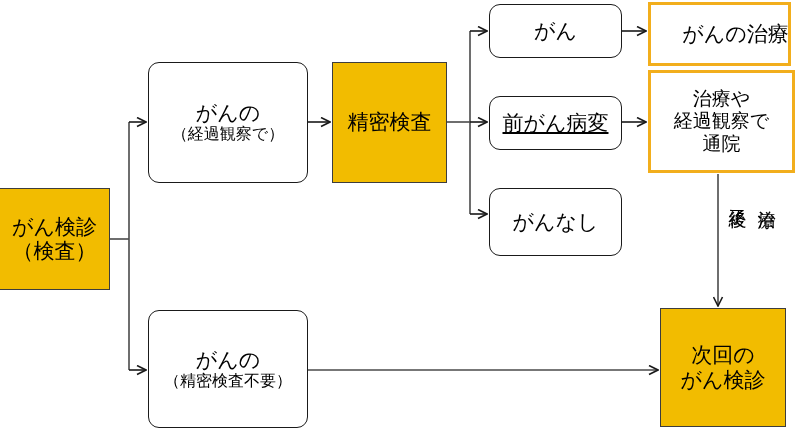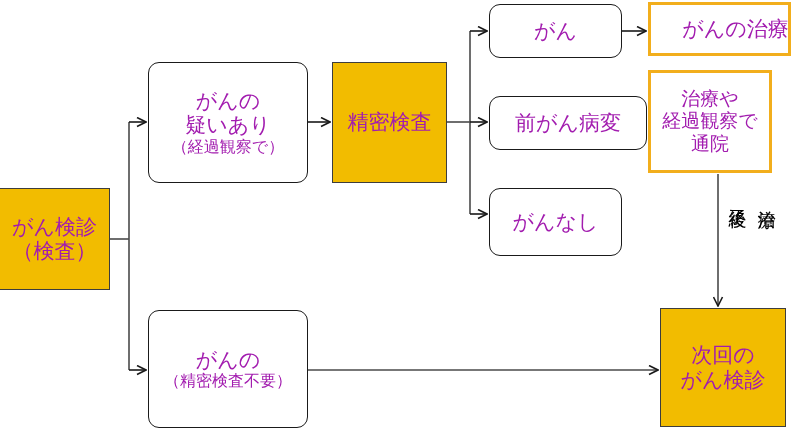--- a/index.html
+++ b/index.html
@@ -26,21 +26,21 @@
     pointer-events: none;
   }
   .node {
     position: absolute;
     box-sizing: border-box;
     display: flex;
     flex-direction: column;
     align-items: center;
     justify-content: center;
     text-align: center;
-    color: #a21caf;
+    color: #000000;
     line-height: 1.16;
   }
   .node .ln {
     display: block;
     white-space: nowrap;
   }
   
   .node.fill-gold {
     background: #F2BC00;
     border: 1px solid #3d3d3d;
@@ -112,45 +112,44 @@
     <path d="M308,370 L658,370" stroke="#4a4a4a" stroke-width="1.6" fill="none" marker-end="url(#ah)"></path>
   </svg>
 
   <div class="node fill-gold t-lg" style="left:-1px; top:188px; width:111px; height:102px;">
     <span class="ln">がん検診</span>
     <span class="ln">（検査）</span>
   </div>
 
   <div class="node rounded-white" style="left:148px; top:62px; width:160px; height:121px;">
     <span class="ln t-lg">がんの</span>
-    <span class="ln t-lg">疑いあり</span>
     <span class="ln t-sm">（経過観察で）</span>
   </div>
 
   <div class="node fill-gold t-lg" style="left:332px; top:62px; width:115px; height:121px;text-align:right;">
     <span class="ln">精密検査</span>
   </div>
 
   <div class="node rounded-white t-lg" style="left:489px; top:4px; width:133px; height:54px;">
     <span class="ln">がん</span>
   </div>
 
-  <div class="node rounded-white t-lg" style="left:489px; top:96px; width:158px; height:54px;">
+  <div class="node rounded-white t-lg" style="left:489px; top:96px; width:133px; height:54px;text-decoration:underline;">
     <span class="ln">前がん病変</span>
   </div>
 
   <div class="node rounded-white t-lg" style="left:489px; top:188px; width:133px; height:68px;">
     <span class="ln">がんなし</span>
   </div>
 
-  <div class="node outline-gold t-lg" style="left:648px; top:2px; width:143px; height:54px;padding-left:32px;">
+  <div class="node outline-gold t-lg" style="left:648px; top:2px; width:143px; height:64px;padding-left:32px;">
     <span class="ln">がんの治療</span>
   </div>
 
-  <div class="node outline-gold t-md" style="left:648px; top:70px; width:124px; height:103px;">
+  <div class="node outline-gold t-md" style="left:648px; top:70px; width:147px; height:103px;">
     <span class="ln">治療や</span>
     <span class="ln">経過観察で</span>
     <span class="ln">通院</span>
   </div>
 
   <div class="node rounded-white" style="left:148px; top:310px; width:160px; height:118px;">
     <span class="ln t-lg">がんの</span>
     <span class="ln t-sm">（精密検査不要）</span>
   </div>
 

